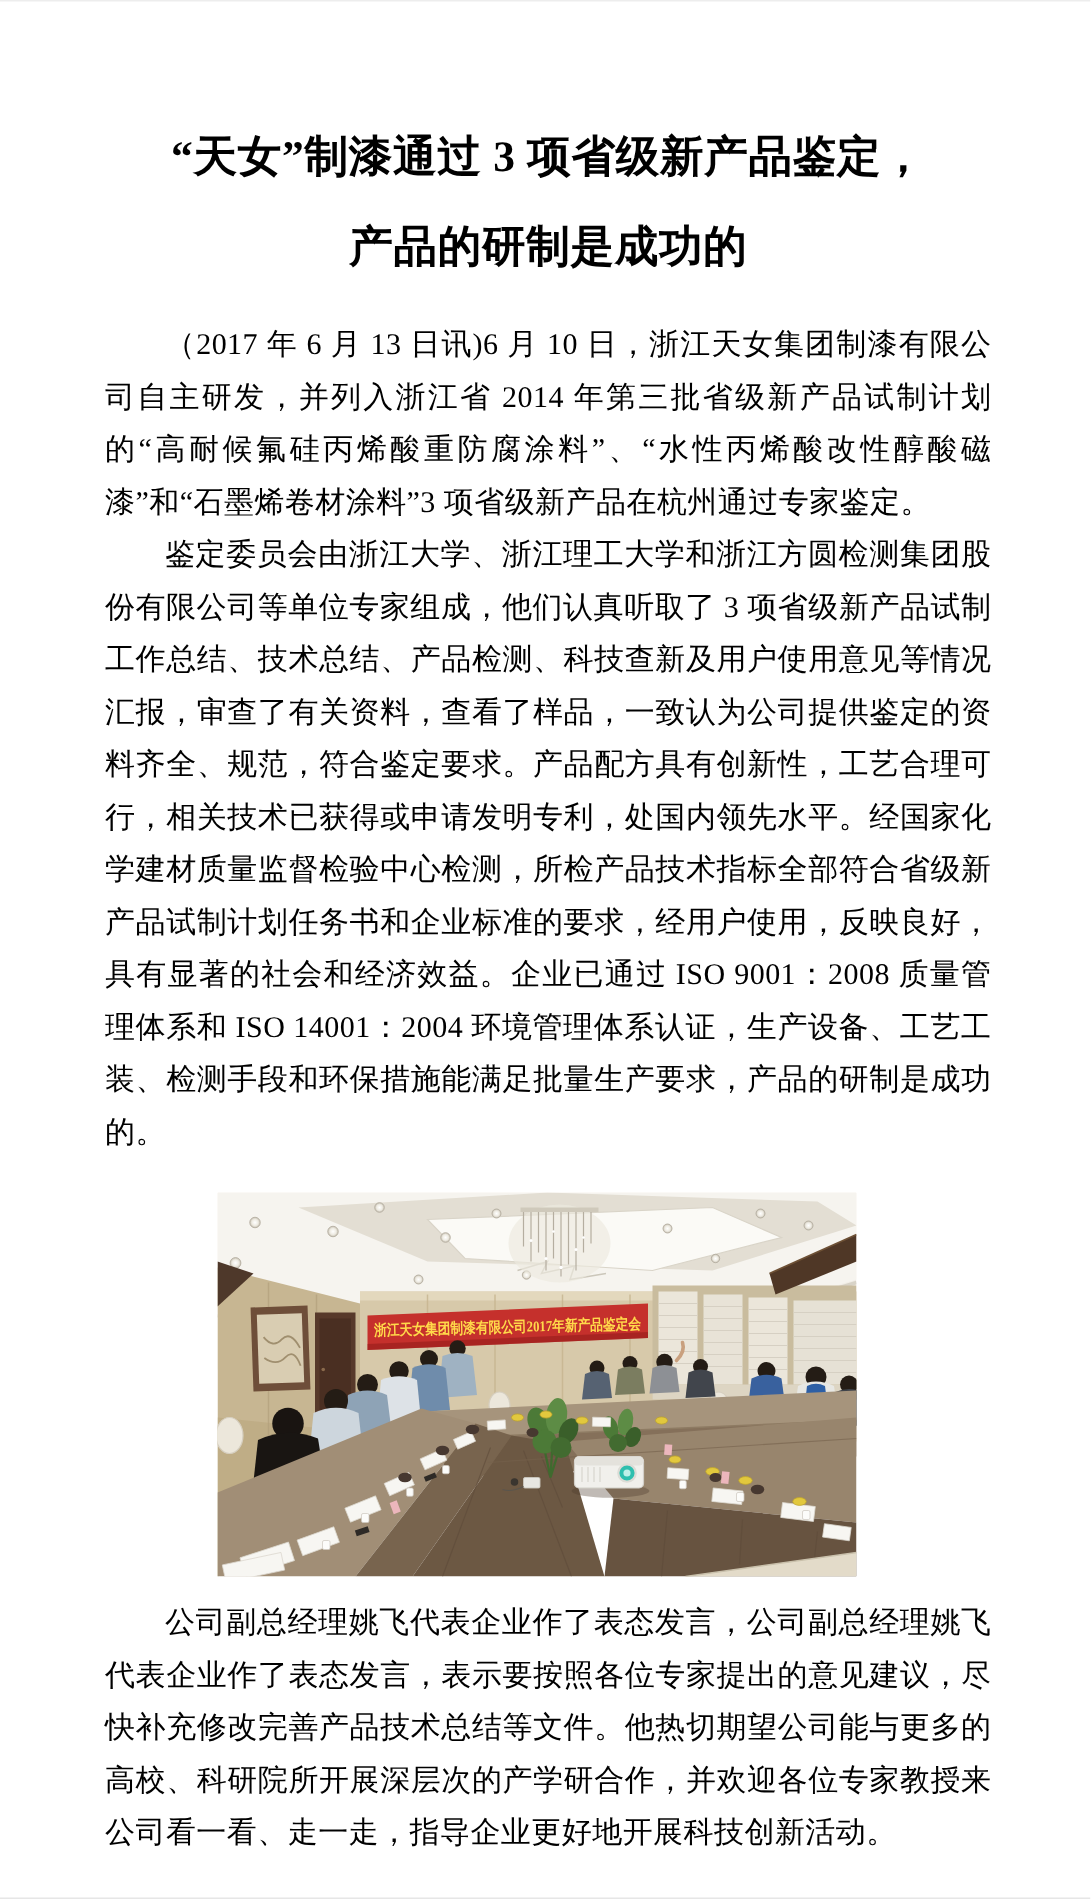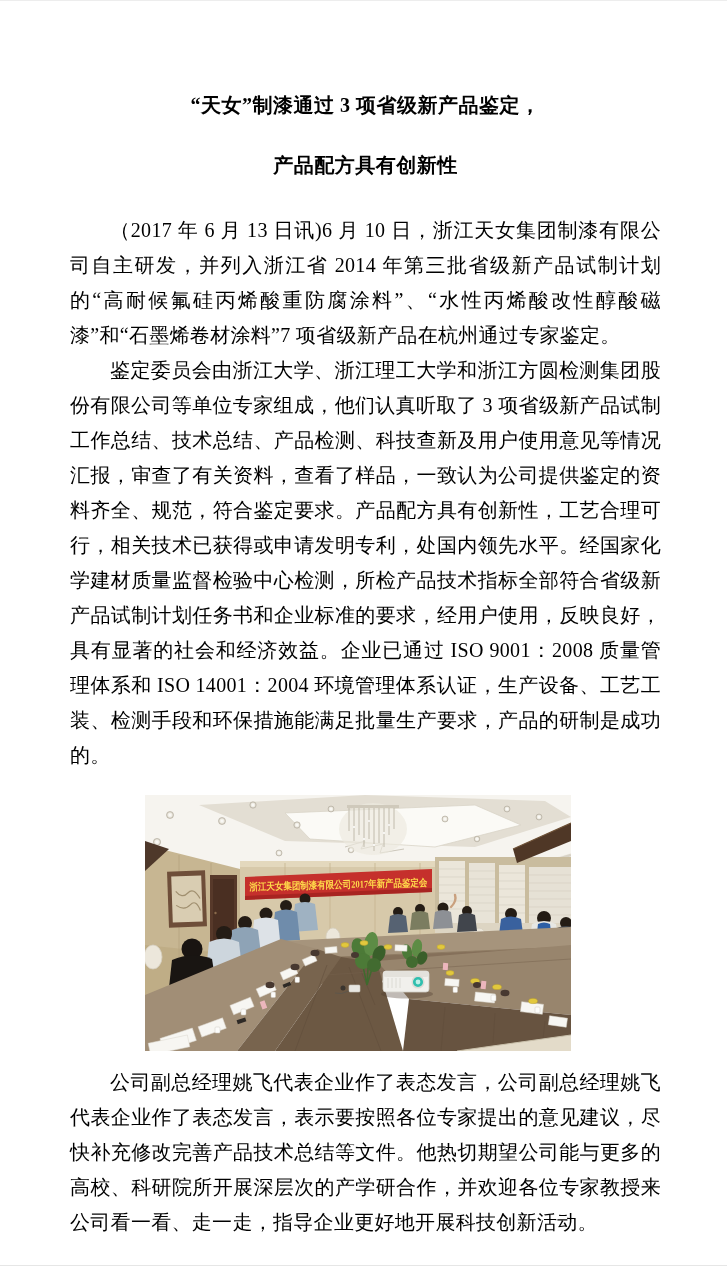--- a/index.html
+++ b/index.html
@@ -11,21 +11,21 @@
     box-sizing:border-box;
     border-top:1px solid #ededed;
     border-bottom:1px solid #e6e6e6;
     overflow:hidden;
     font-family:"Liberation Serif","DejaVu Serif",serif;
     color:#000;
   }
   .content { padding:0 66px 0 70px; }
   .title {
     margin:74px 0 0 0;
-    font-size:20px;
+    font-size:29px;
     font-weight:bold;
     line-height:60px;
     text-align:center;
     letter-spacing:0.5px;
   }
   .title-line { display:block; }
   .para {
     margin:0;
     font-size:20px;
     line-height:35px;
@@ -44,24 +44,24 @@
   .photo-figure svg { display:block; }
 </style>
 </head>
 <body>
 
 <div class="page">
   <div class="content">
 
     <h1 class="title">
       <span class="title-line">“天女”制漆通过 3 项省级新产品鉴定，</span>
-      <span class="title-line">产品配方具有创新性</span>
+      <span class="title-line">产品的研制是成功的</span>
     </h1>
 
-    <p class="para para-first"><span class="dateline">（2017 年 6 月 13 日讯)</span><span>6 月 10 日，浙江天女集团制漆有限公司自主研发，并列入浙江省 2014 年第三批省级新产品试制计划的“高耐候氟硅丙烯酸重防腐涂料”、“水性丙烯酸改性醇酸磁漆”和“石墨烯卷材涂料”7 项省级新产品在杭州通过专家鉴定。</span></p>
+    <p class="para para-first"><span class="dateline">（2017 年 6 月 13 日讯)</span><span>6 月 10 日，浙江天女集团制漆有限公司自主研发，并列入浙江省 2014 年第三批省级新产品试制计划的“高耐候氟硅丙烯酸重防腐涂料”、“水性丙烯酸改性醇酸磁漆”和“石墨烯卷材涂料”3 项省级新产品在杭州通过专家鉴定。</span></p>
 
     <p class="para">鉴定委员会由浙江大学、浙江理工大学和浙江方圆检测集团股份有限公司等单位专家组成，他们认真听取了 3 项省级新产品试制工作总结、技术总结、产品检测、科技查新及用户使用意见等情况汇报，审查了有关资料，查看了样品，一致认为公司提供鉴定的资料齐全、规范，符合鉴定要求。产品配方具有创新性，工艺合理可行，相关技术已获得或申请发明专利，处国内领先水平。经国家化学建材质量监督检验中心检测，所检产品技术指标全部符合省级新产品试制计划任务书和企业标准的要求，经用户使用，反映良好，具有显著的社会和经济效益。企业已通过 ISO 9001：2008 质量管理体系和 ISO 14001：2004 环境管理体系认证，生产设备、工艺工装、检测手段和环保措施能满足批量生产要求，产品的研制是成功的。</p>
 
     <figure class="photo-figure">
       <svg width="426" height="256" viewBox="0 0 426 256" xmlns="http://www.w3.org/2000/svg">
         <defs>
           <radialGradient id="glow">
             <stop offset="0%" stop-color="#ffffff"></stop>
             <stop offset="60%" stop-color="#eeebe2"></stop>
             <stop offset="100%" stop-color="#c6c0b2"></stop>

